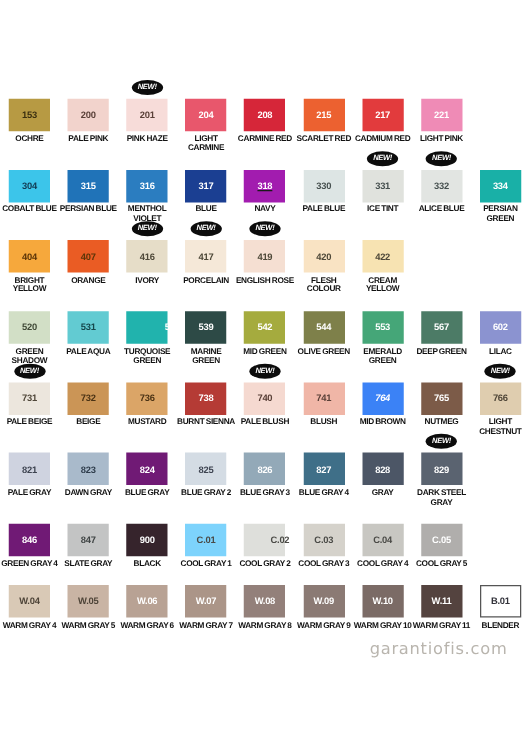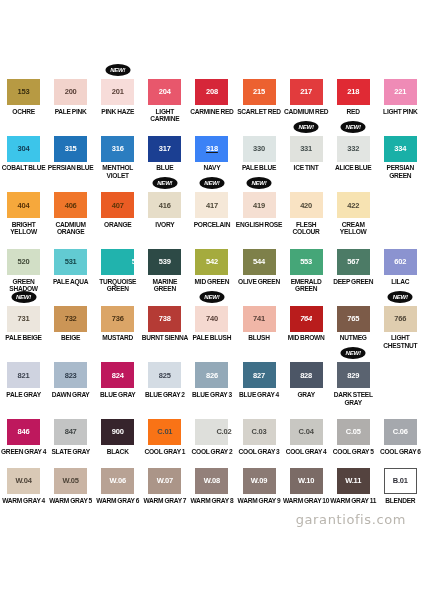--- a/index.html
+++ b/index.html
@@ -136,26 +136,20 @@
         </div>
         <div class="name">SCARLET RED</div>
       </div>
       <div class="cell">
         <div class="swatch" style="background: rgb(226, 59, 61);">
           <span class="code" style="color: rgb(255, 255, 255);">217</span>
         </div>
         <div class="name">CADMIUM RED</div>
       </div>
       <div class="cell">
-        <div class="swatch" style="background: rgb(224, 42, 52);">
-          <span class="code" style="color: rgb(255, 255, 255);">218</span>
-        </div>
-        <div class="name">RED</div>
-      </div>
-      <div class="cell">
         <div class="swatch" style="background: rgb(239, 139, 182);">
           <span class="code" style="color: rgb(255, 255, 255);">221</span>
         </div>
         <div class="name">LIGHT PINK</div>
       </div>
     </div>
     <div class="row">
       <div class="cell">
         <div class="swatch" style="background: rgb(60, 197, 234);">
           <span class="code" style="color: rgb(18, 58, 82);">304</span>
@@ -174,21 +168,21 @@
         </div>
         <div class="name">MENTHOL VIOLET</div>
       </div>
       <div class="cell">
         <div class="swatch" style="background: rgb(27, 63, 146);">
           <span class="code" style="color: rgb(255, 255, 255);">317</span>
         </div>
         <div class="name">BLUE</div>
       </div>
       <div class="cell">
-        <div class="swatch" style="background: #3b82f6; text-decoration: underline;">
+        <div class="swatch" style="background: #a21caf; text-decoration: underline;">
           <span class="code" style="color: rgb(255, 255, 255);">318</span>
         </div>
         <div class="name">NAVY</div>
       </div>
       <div class="cell">
         <div class="swatch" style="background: rgb(221, 229, 228);">
           <span class="code" style="color: rgb(70, 80, 79);">330</span>
         </div>
         <div class="name">PALE BLUE</div>
       </div>
@@ -214,26 +208,20 @@
       </div>
     </div>
     <div class="row">
       <div class="cell">
         <div class="swatch" style="background: rgb(246, 168, 60);">
           <span class="code" style="color: rgb(92, 53, 8);">404</span>
         </div>
         <div class="name">BRIGHT YELLOW</div>
       </div>
       <div class="cell">
-        <div class="swatch" style="background: rgb(240, 118, 42);">
-          <span class="code" style="color: rgb(92, 53, 8);">406</span>
-        </div>
-        <div class="name">CADMIUM ORANGE</div>
-      </div>
-      <div class="cell">
         <div class="swatch" style="background: rgb(234, 92, 36);">
           <span class="code" style="color: rgb(92, 53, 8);">407</span>
         </div>
         <div class="name">ORANGE</div>
       </div>
       <div class="cell">
         <div class="new-badge">NEW!</div>
         <div class="swatch" style="background: rgb(230, 221, 200);">
           <span class="code" style="color: rgb(78, 72, 56);">416</span>
         </div>
@@ -355,21 +343,21 @@
         </div>
         <div class="name">PALE BLUSH</div>
       </div>
       <div class="cell">
         <div class="swatch" style="background: rgb(240, 182, 167);">
           <span class="code" style="color: rgb(90, 64, 56);">741</span>
         </div>
         <div class="name">BLUSH</div>
       </div>
       <div class="cell">
-        <div class="swatch" style="background: #b91c1c; font-style: italic;">
+        <div class="swatch" style="background: #3b82f6; font-style: italic;">
           <span class="code" style="color: rgb(255, 255, 255);">764</span>
         </div>
         <div class="name">MID BROWN</div>
       </div>
       <div class="cell">
         <div class="swatch" style="background: rgb(124, 91, 72);">
           <span class="code" style="color: rgb(255, 255, 255);">765</span>
         </div>
         <div class="name">NUTMEG</div>
       </div>
@@ -388,21 +376,21 @@
         </div>
         <div class="name">PALE GRAY</div>
       </div>
       <div class="cell">
         <div class="swatch" style="background: rgb(169, 186, 203);">
           <span class="code" style="color: rgb(46, 60, 75);">823</span>
         </div>
         <div class="name">DAWN GRAY</div>
       </div>
       <div class="cell">
-        <div class="swatch" style="background: #be185d;">
+        <div class="swatch" style="background: #701a75;">
           <span class="code" style="color: rgb(255, 255, 255);">824</span>
         </div>
         <div class="name">BLUE GRAY</div>
       </div>
       <div class="cell">
         <div class="swatch" style="background: rgb(212, 220, 228);">
           <span class="code" style="color: rgb(61, 67, 80);">825</span>
         </div>
         <div class="name">BLUE GRAY 2</div>
       </div>
@@ -427,39 +415,39 @@
       <div class="cell">
         <div class="new-badge">NEW!</div>
         <div class="swatch" style="background: rgb(90, 99, 112);">
           <span class="code" style="color: rgb(255, 255, 255);">829</span>
         </div>
         <div class="name">DARK STEEL GRAY</div>
       </div>
     </div>
     <div class="row">
       <div class="cell">
-        <div class="swatch" style="background: #be185d;">
+        <div class="swatch" style="background: #701a75;">
           <span class="code" style="color: rgb(255, 255, 255);">846</span>
         </div>
         <div class="name">GREEN GRAY 4</div>
       </div>
       <div class="cell">
         <div class="swatch" style="background: rgb(195, 196, 196);">
           <span class="code" style="color: rgb(63, 68, 68);">847</span>
         </div>
         <div class="name">SLATE GRAY</div>
       </div>
       <div class="cell">
         <div class="swatch" style="background: rgb(54, 36, 44);">
           <span class="code" style="color: rgb(255, 255, 255);">900</span>
         </div>
         <div class="name">BLACK</div>
       </div>
       <div class="cell">
-        <div class="swatch" style="background: #f97316;">
+        <div class="swatch" style="background: #7dd3fc;">
           <span class="code" style="color: rgb(74, 74, 70);">C.01</span>
         </div>
         <div class="name">COOL GRAY 1</div>
       </div>
       <div class="cell">
         <div class="swatch" style="background: rgb(222, 223, 219); padding-left: 24px;">
           <span class="code" style="color: rgb(74, 74, 70);">C.02</span>
         </div>
         <div class="name">COOL GRAY 2</div>
       </div>
@@ -473,26 +461,20 @@
         <div class="swatch" style="background: rgb(200, 199, 194);">
           <span class="code" style="color: rgb(74, 74, 70);">C.04</span>
         </div>
         <div class="name">COOL GRAY 4</div>
       </div>
       <div class="cell">
         <div class="swatch" style="background: rgb(176, 174, 172);">
           <span class="code" style="color: rgb(255, 255, 255);">C.05</span>
         </div>
         <div class="name">COOL GRAY 5</div>
-      </div>
-      <div class="cell">
-        <div class="swatch" style="background: rgb(165, 168, 173);">
-          <span class="code" style="color: rgb(255, 255, 255);">C.06</span>
-        </div>
-        <div class="name">COOL GRAY 6</div>
       </div>
     </div>
     <div class="row">
       <div class="cell">
         <div class="swatch" style="background: rgb(217, 201, 182);">
           <span class="code" style="color: rgb(78, 68, 56);">W.04</span>
         </div>
         <div class="name">WARM GRAY 4</div>
       </div>
       <div class="cell">

